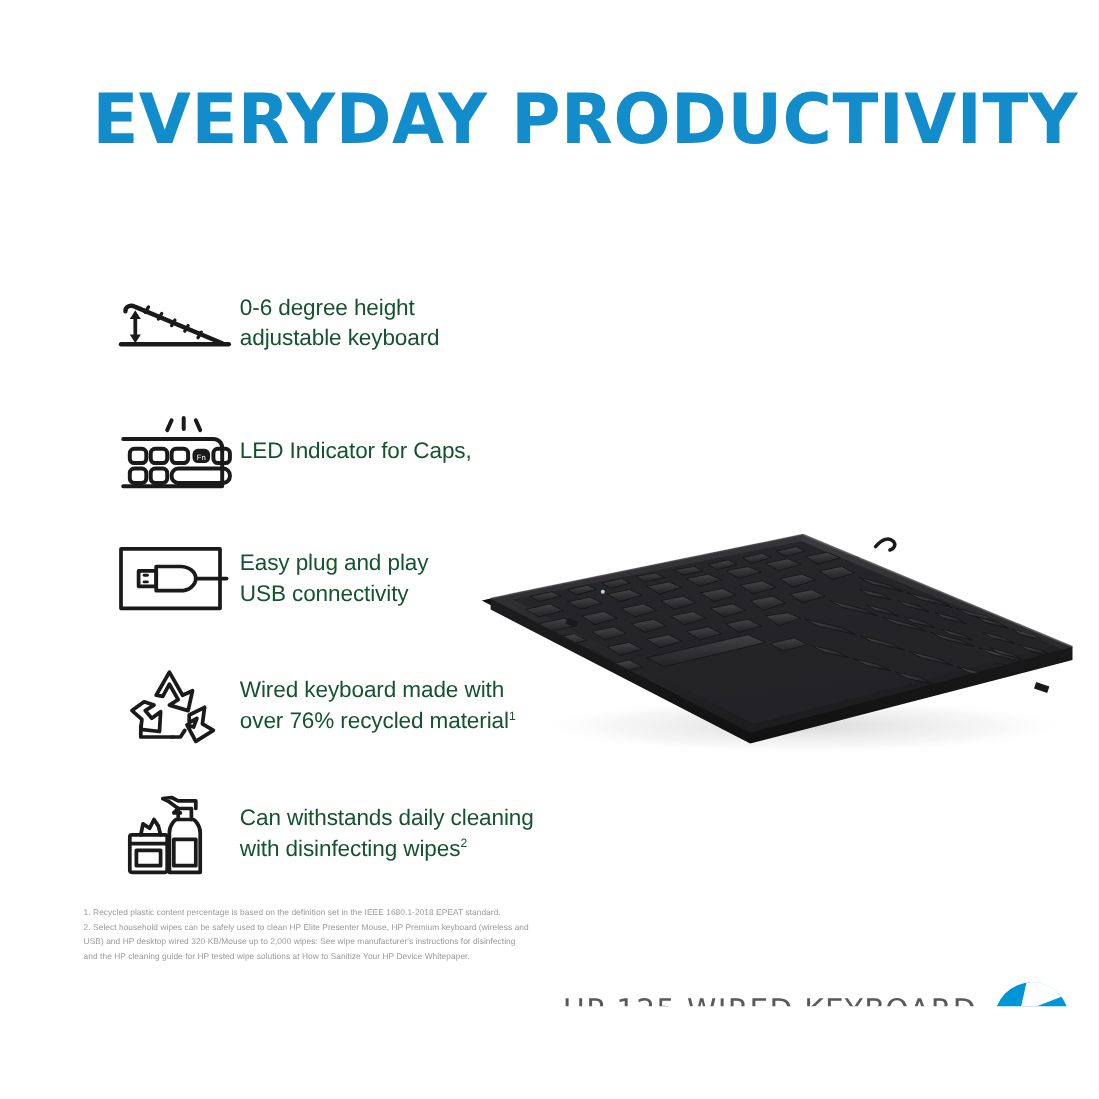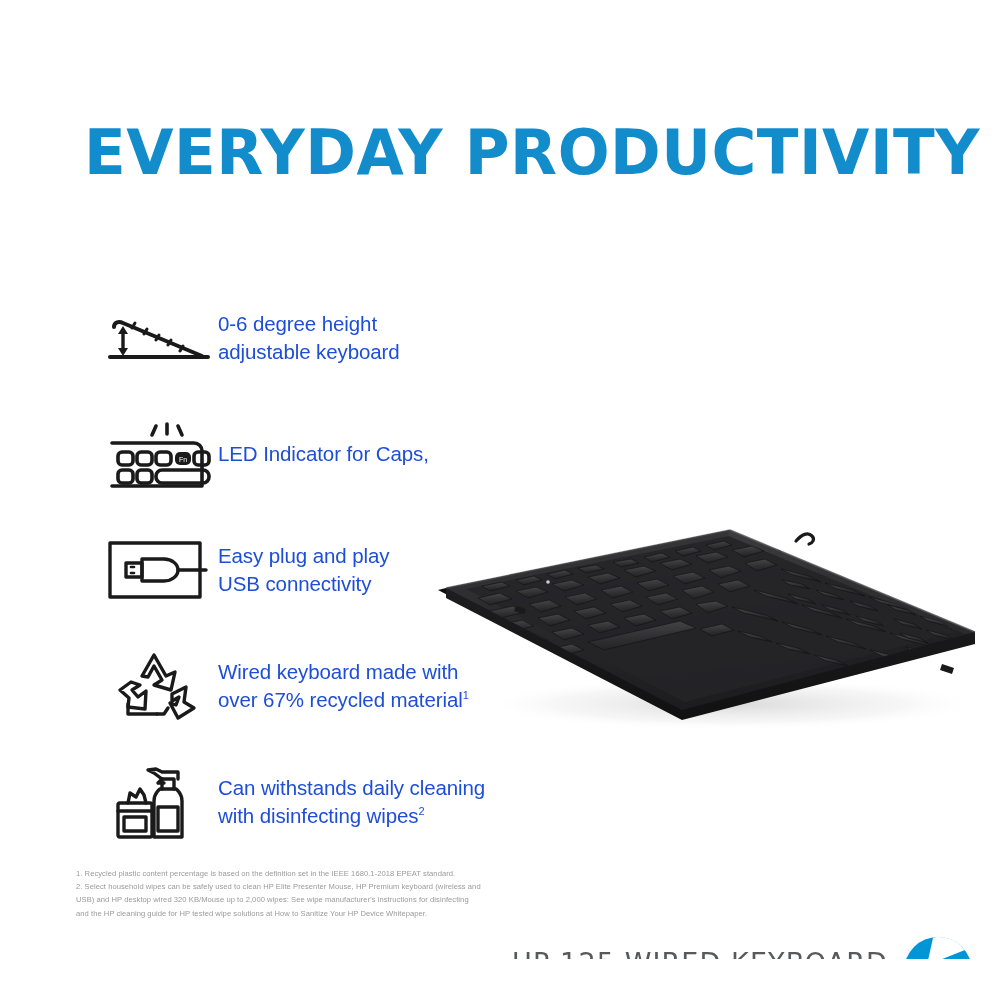--- a/index.html
+++ b/index.html
@@ -9,21 +9,20 @@
   }
   body {
     font-family: "Liberation Sans", sans-serif;
   }
   .canvas {
     position: relative;
     width: 999px;
     height: 915px;
     background: #ffffff;
     overflow: hidden;
-    margin-top: 44px;
   }
 
   
   .headline {
     position: absolute;
     left: 84px;
     top: 76px;
     width: 860px;
     font-family: "DejaVu Sans", sans-serif;
     font-weight: 700;
@@ -55,21 +54,21 @@
     display: flex;
     align-items: center;
     justify-content: flex-start;
     padding-left: 6px;
     box-sizing: border-box;
   }
   .feature-text {
     font-family: "Liberation Sans", sans-serif;
     font-size: 20.5px;
     line-height: 28px;
-    color: #1d4ed8;
+    color: #14532d;
     letter-spacing: -0.1px;
   }
   .feature-text sup {
     font-size: 11px;
     vertical-align: super;
     line-height: 0;
   }
 
   
   .product-photo {
@@ -381,21 +380,21 @@
             <path d="M26,58 L26,68 L55,68"></path>
 
             <path d="M70,48 L84,41 L82,56 L92,62 L76,72 L68,57 L74,59 L77,51 L70,55 Z"></path>
 
             <path d="M55,68 L62,68 L66,62"></path>
           </g>
         </svg>
       </div>
       <div class="feature-text">
         <span>Wired keyboard made with</span><br>
-        <span>over 67% recycled material</span><sup>1</sup>
+        <span>over 76% recycled material</span><sup>1</sup>
       </div>
     </div>
 
     <div class="feature-row">
       <div class="feature-icon">
         <svg viewBox="0 0 112 86" width="112" height="86">
           <g fill="none" stroke="#1a1a1a" stroke-width="3.4" stroke-linejoin="round" stroke-linecap="round">
 
             <rect x="16" y="44" width="34" height="34" rx="2"></rect>
             <line x1="16" y1="52" x2="50" y2="52"></line>

